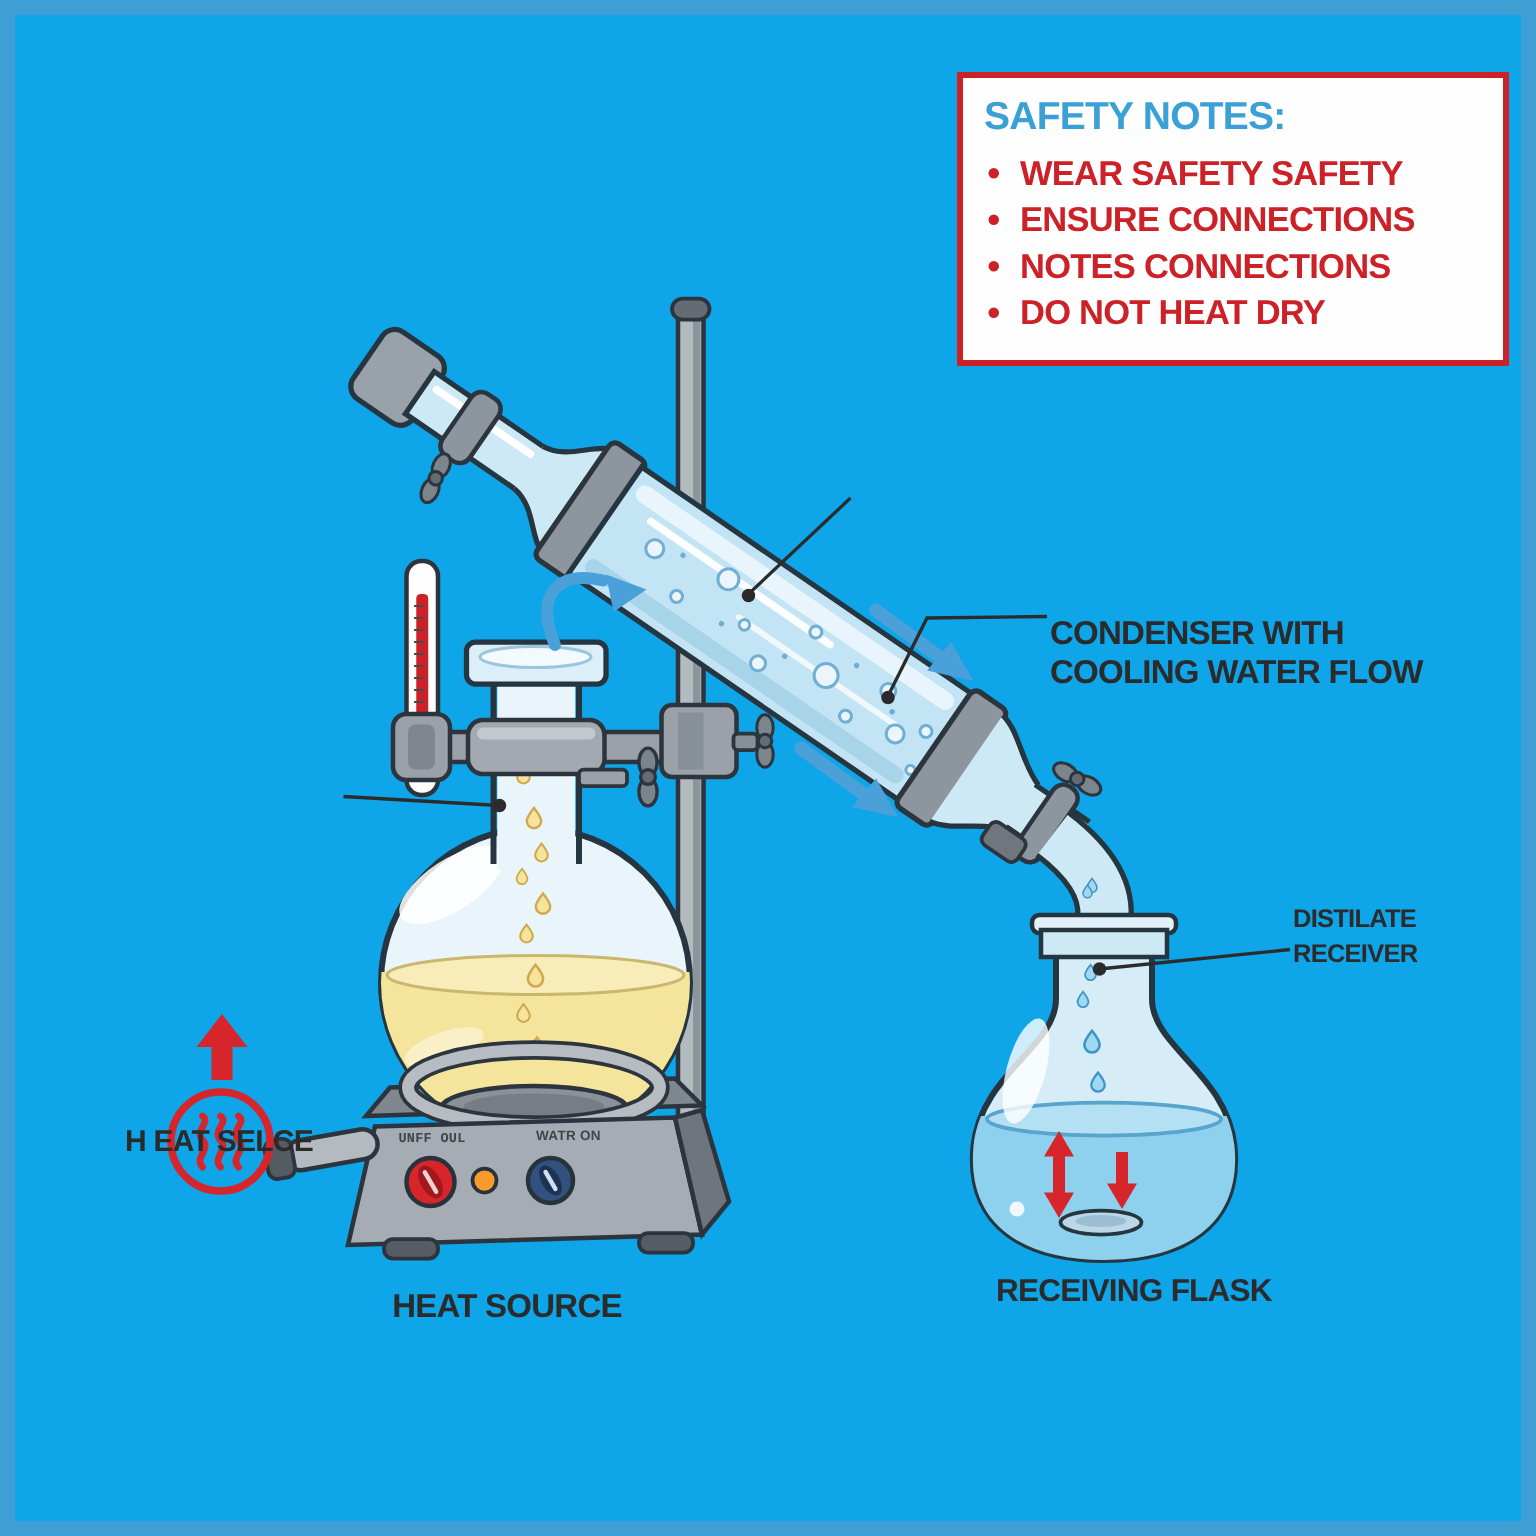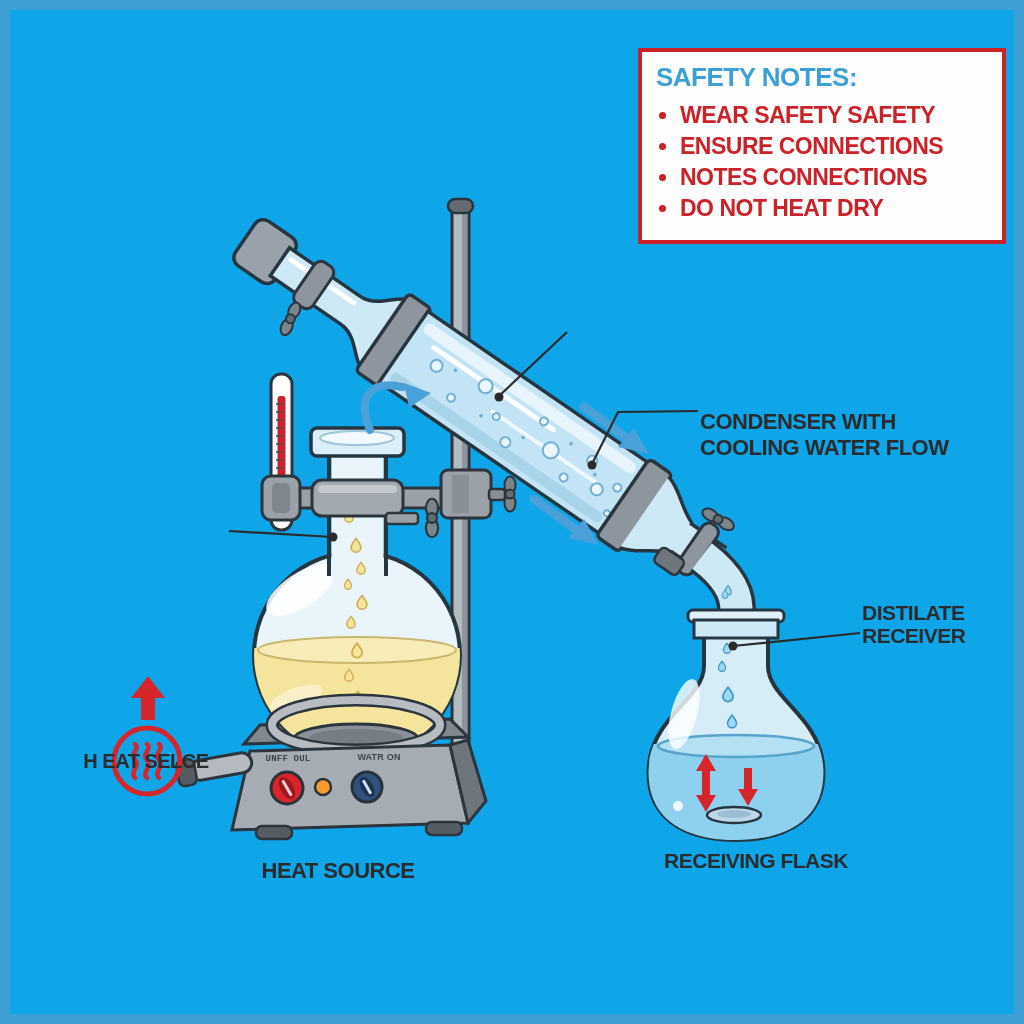--- a/index.html
+++ b/index.html
@@ -275,21 +275,21 @@
     <li>NOTES CONNECTIONS</li>
     <li>DO NOT HEAT DRY</li>
   </ul>
 </div>
 
 
 <div class="lbl" style="left:690px;top:379px;width:250px;font-size:22px;line-height:26px;margin-top:20px;">CONDENSER WITH
 COOLING WATER FLOW</div>
 
 
-<div class="lbl" style="left:852px;top:591px;width:120px;font-size:21px;line-height:23px;">DISTILATE
+<div class="lbl" style="left:852px;top:591px;width:120px;font-size:17px;line-height:23px;">DISTILATE
 RECEIVER</div>
 
 <div class="lbl center" style="left:636px;top:839px;width:220px;font-size:21px;">RECEIVING FLASK</div>
 
 <div class="lbl center" style="left:228px;top:848px;width:200px;font-size:22px;">HEAT SOURCE</div>
 
 <div class="lbl center" style="left:36px;top:740px;width:200px;font-size:20px;">H EAT SELCE</div>
 
 <div class="lbl center tiny" style="left:244px;top:744px;width:68px;font-family:Liberation Mono, monospace;">UNFF OUL</div>
 

